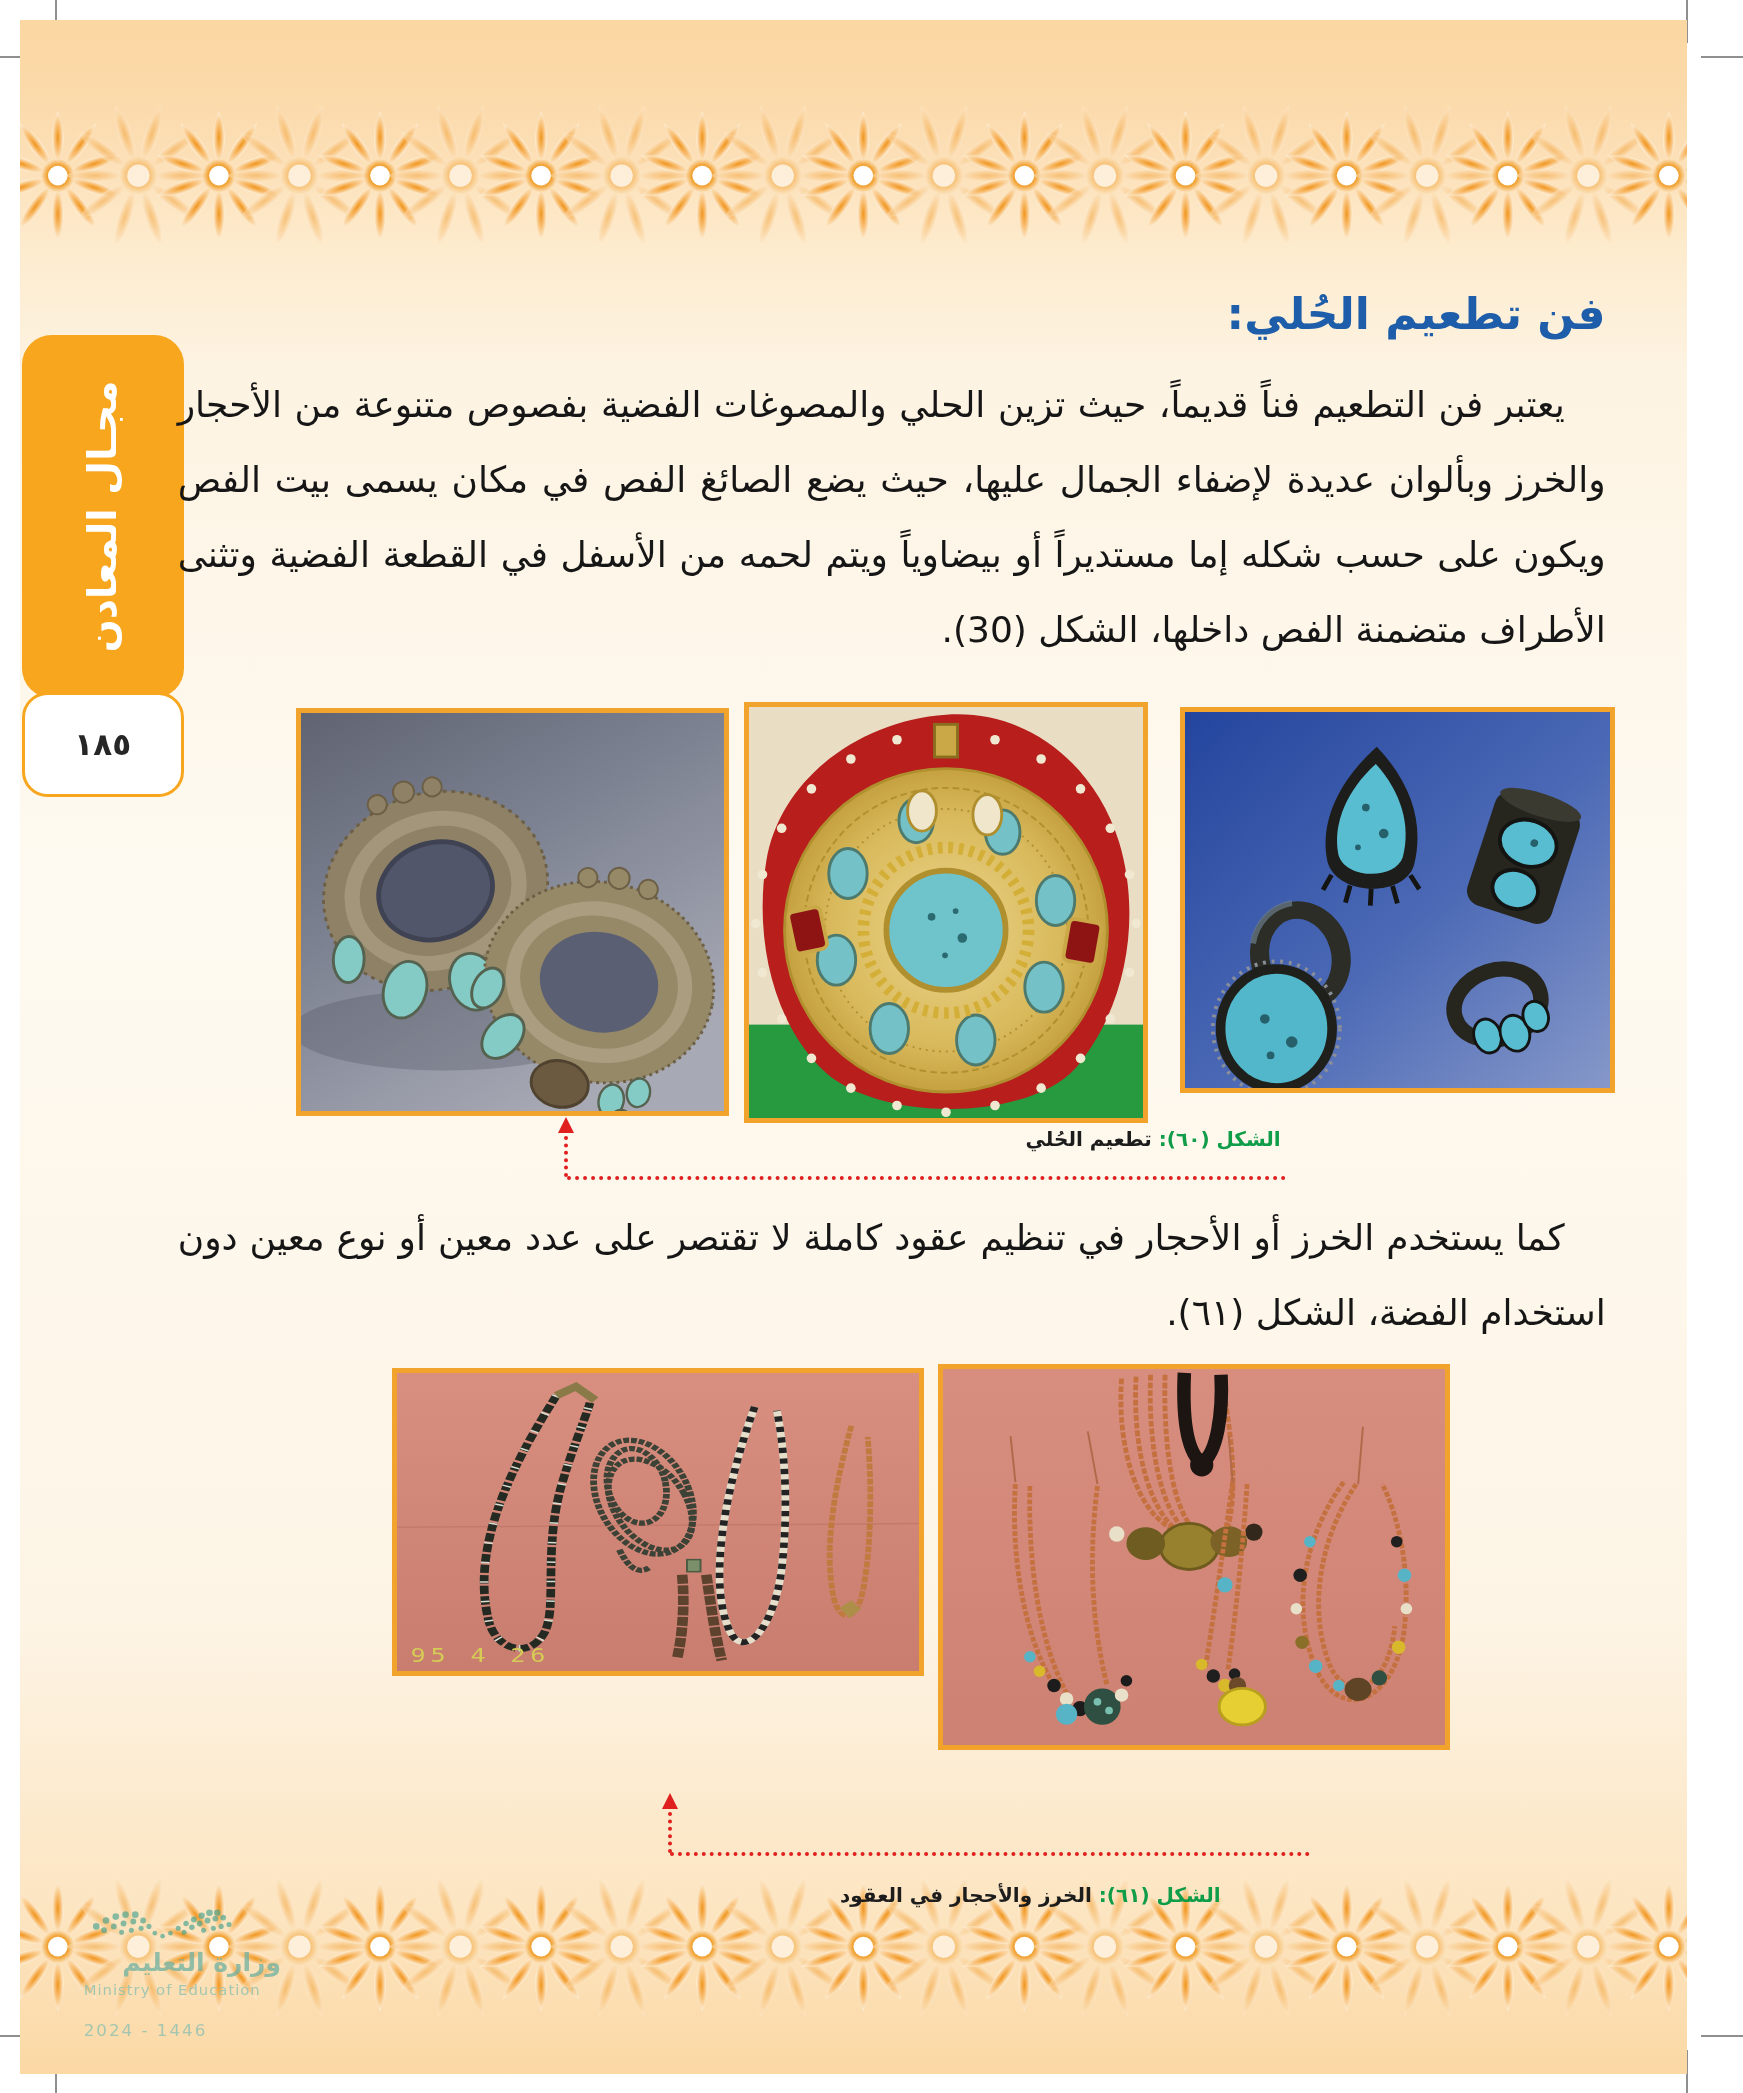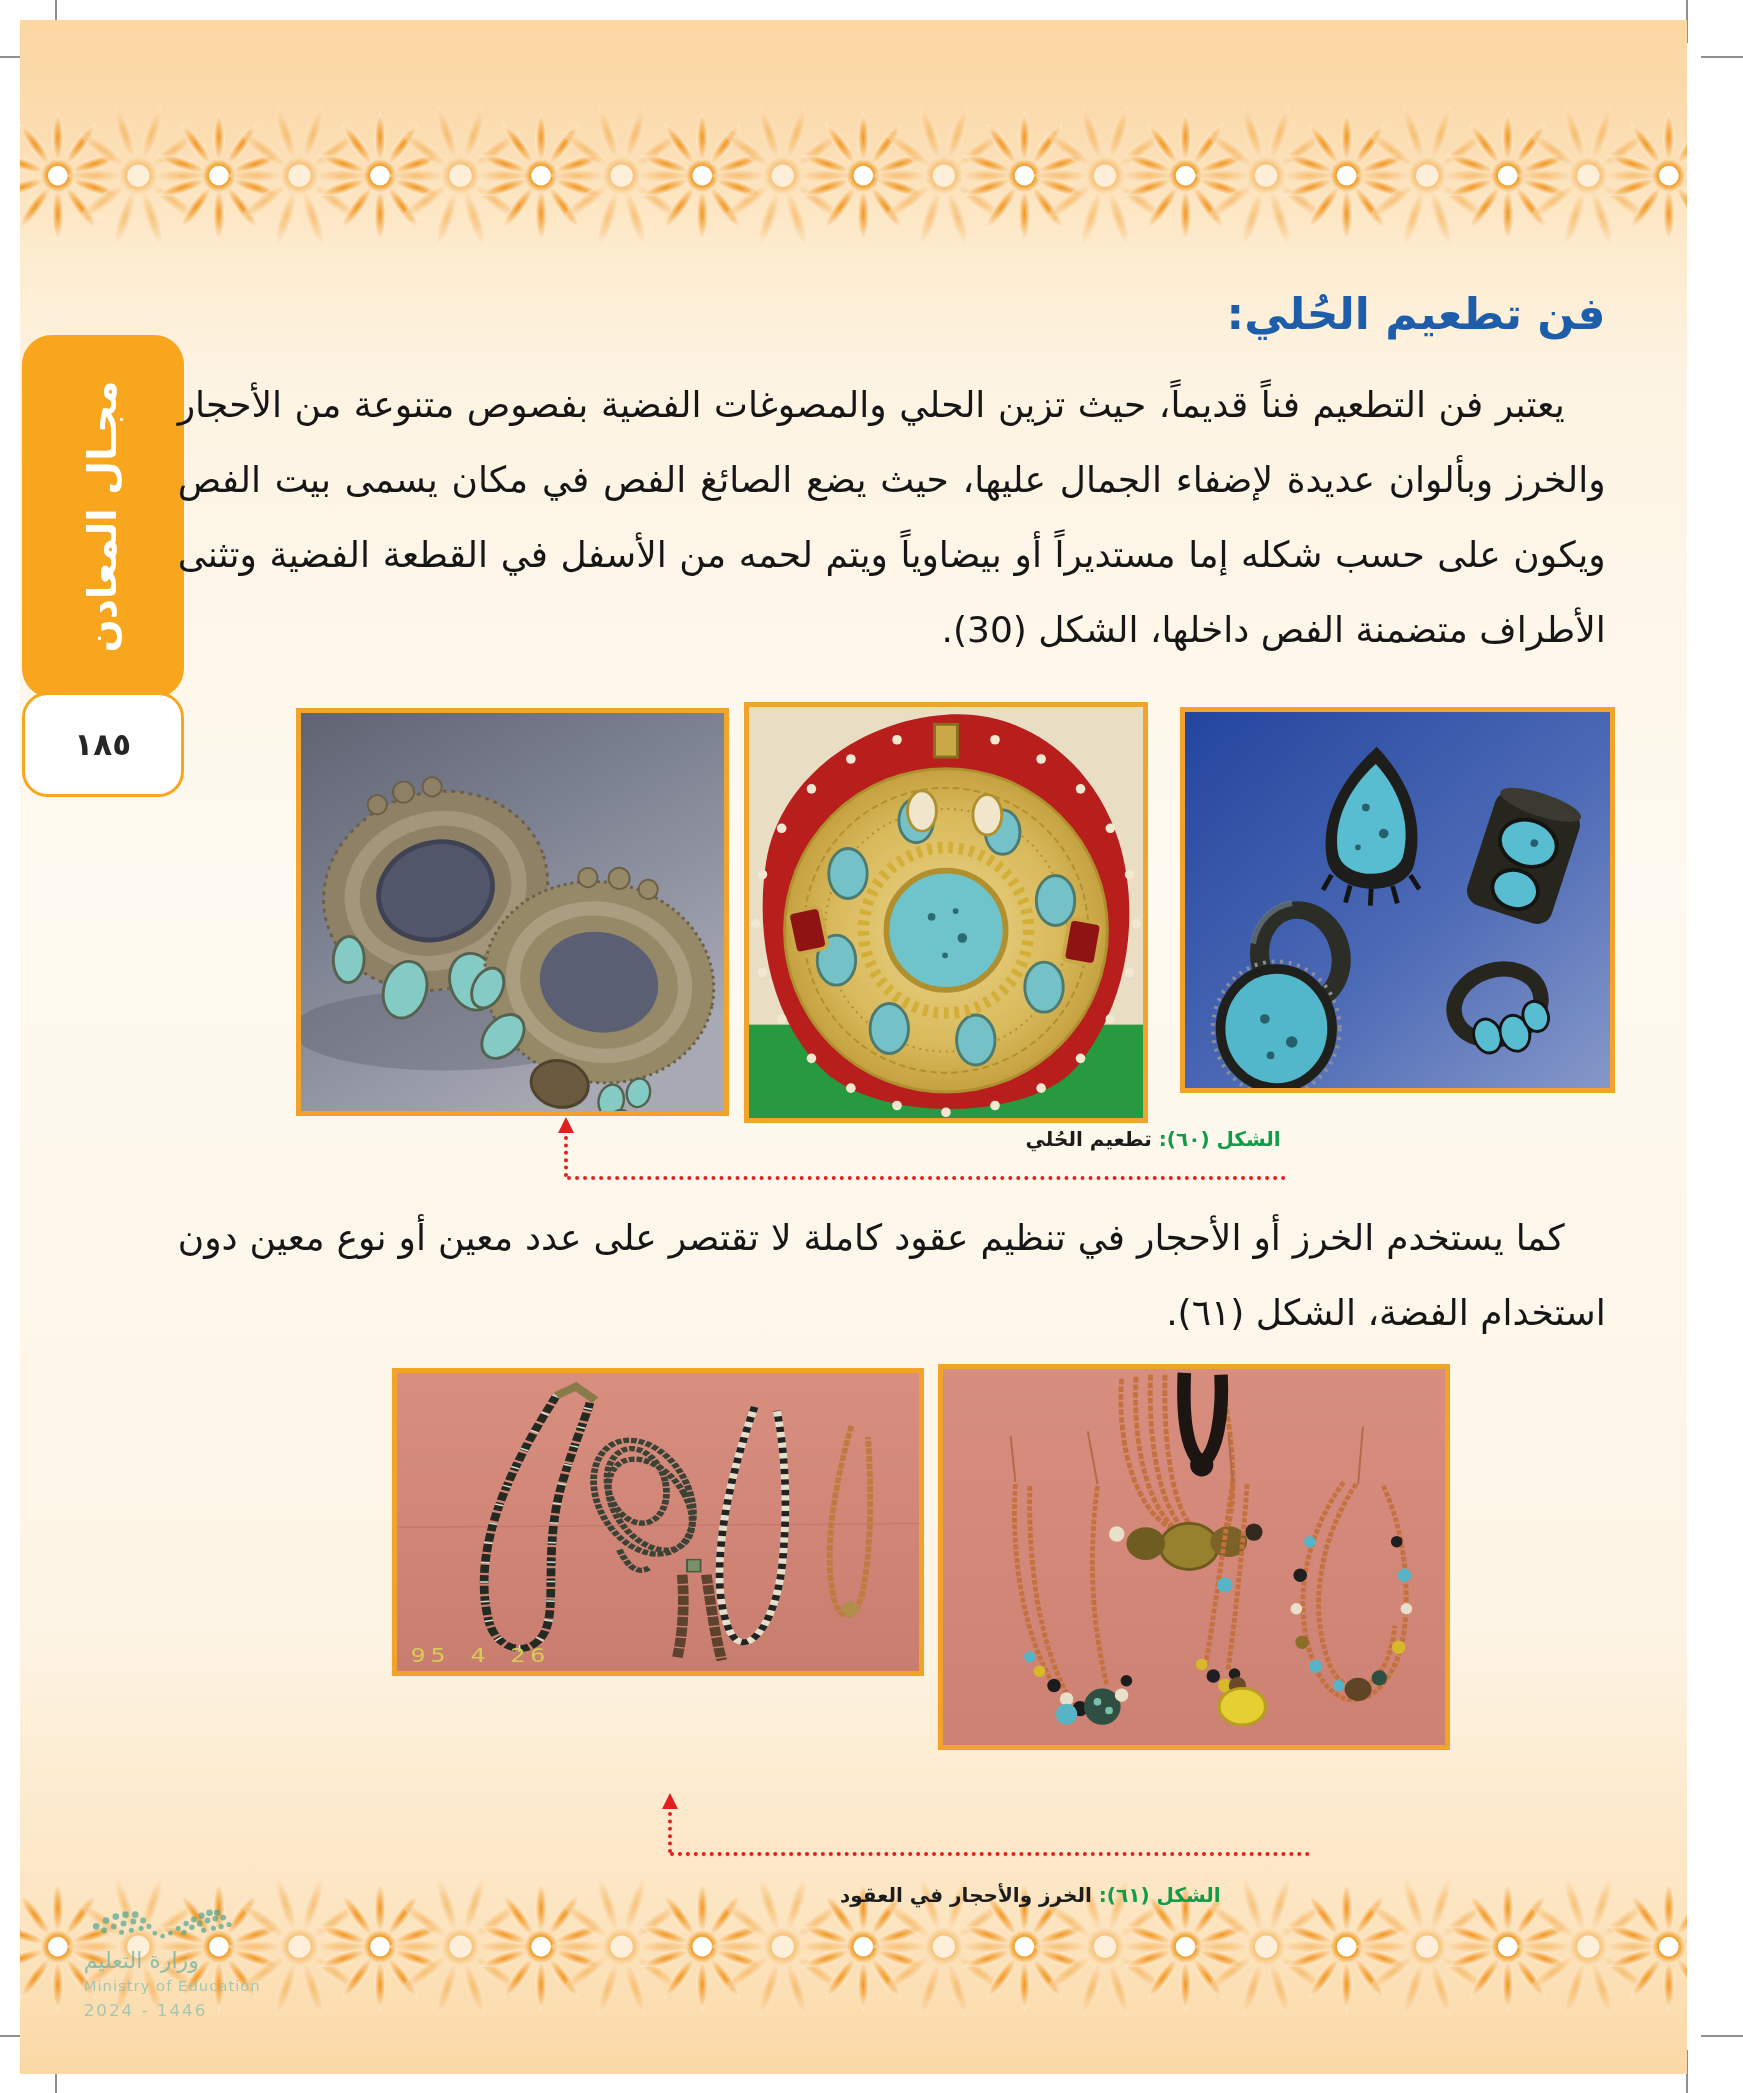--- a/index.html
+++ b/index.html
@@ -56,23 +56,23 @@
     position:absolute;direction:rtl;text-align:right;
     font-size:20px;font-weight:bold;color:#1c1c1c;white-space:nowrap;
   }
   .caption .fig-label{color:#0f9d49;}
   .arrow-wrap{position:absolute;width:19.7px;display:flex;flex-direction:column;align-items:center;}
   .arrow-head{width:0;height:0;border-left:8.9px solid transparent;border-right:8.9px solid transparent;border-bottom:16.7px solid #e01f1f;}
   .arrow-stem{width:0;height:41px;border-left:4.9px dotted #e01f1f;margin-top:3px;}
   .dotted-line{position:absolute;height:0;border-top:4.9px dotted #e01f1f;}
 
   .logo{position:absolute;left:64px;top:1881px;width:236px;opacity:0.78;}
-  .logo-ar{color:#74b2a1;font-size:22px;font-weight:normal;direction:rtl;text-align:left;margin-top:2px;}
+  .logo-ar{color:#74b2a1;font-size:25px;font-weight:bold;direction:rtl;text-align:center;margin-top:2px;}
   .logo-en{color:#8cc0b1;font-size:14.8px;margin-top:3.9px;letter-spacing:1px;}
-  .logo-yr{color:#8cc0b1;font-size:16.7px;margin-top:6px;letter-spacing:2px;}
+  .logo-yr{color:#8cc0b1;font-size:16.7px;margin-top:22px;letter-spacing:2px;}
 </style>
 </head>
 <body>
 
 <svg width="0" height="0" style="position:absolute" aria-hidden="true">
   <defs>
     <radialGradient id="petalGrad">
       <stop offset="0" stop-color="#f0961e"></stop>
       <stop offset="0.45" stop-color="#f8bc6e"></stop>
       <stop offset="1" stop-color="#fdf0da"></stop>

